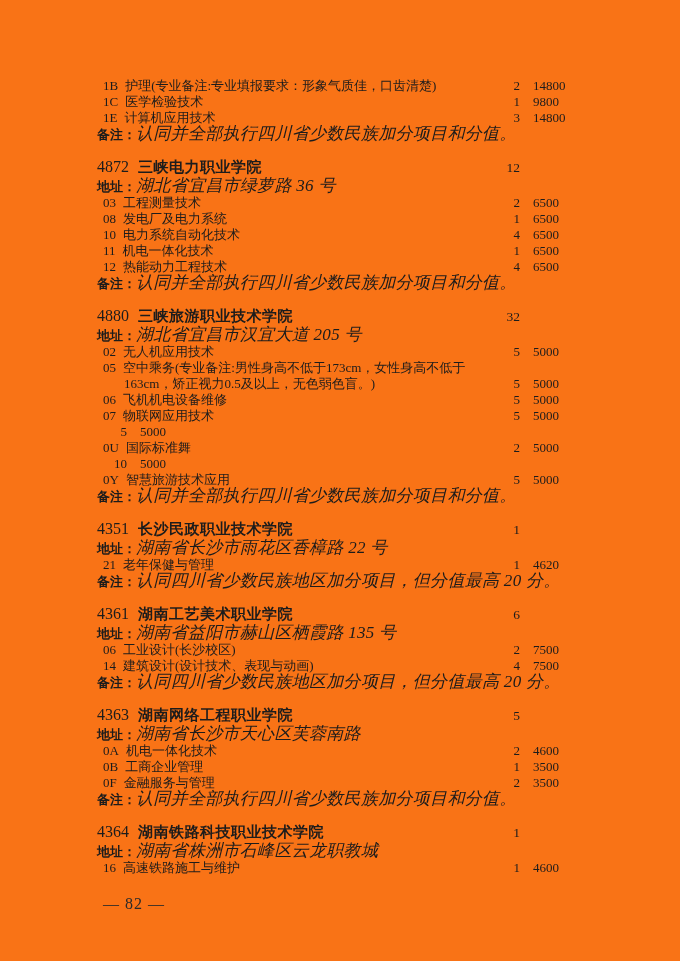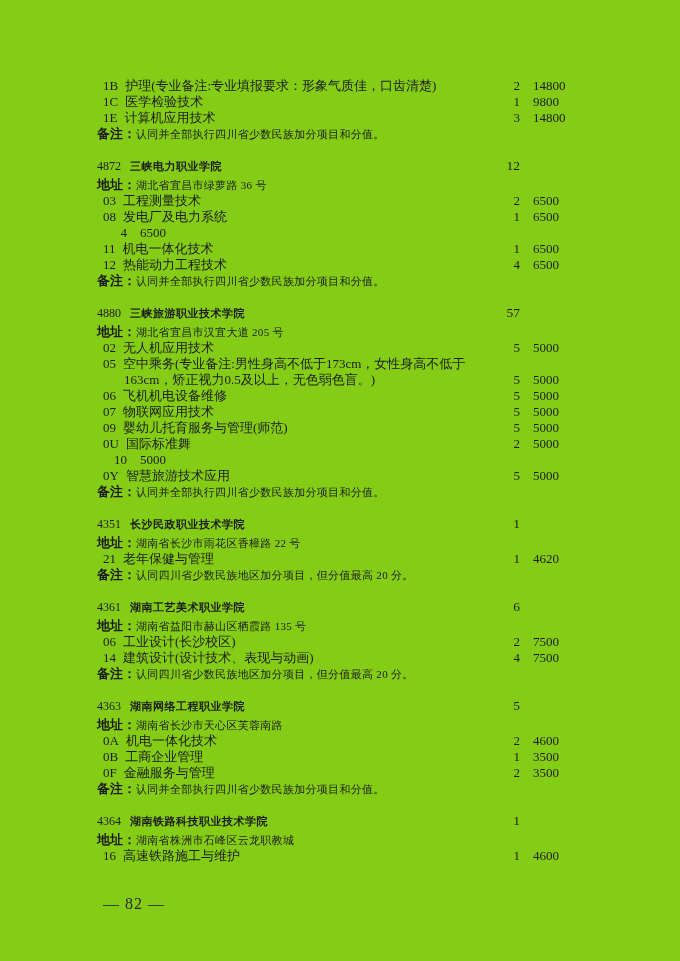--- a/index.html
+++ b/index.html
@@ -1,53 +1,54 @@
 <!DOCTYPE html>
 <html><head>
 <meta charset="utf-8">
 <style>
   html,body{margin:0;padding:0;background:#fff;}
   .page{
     position:relative;
     width:680px;height:961px;
-    background:#84cc16;
+    background:#f97316;
     color:#1c1c1c;
     font-family:"Liberation Serif","DejaVu Serif",serif;
     font-size:13px;
     overflow:hidden;
   }
   .content{
     position:absolute;
     left:97px;top:78px;
     width:468px;
   }
   .inst-block{margin-top:14px;}
   .inst-block.first{margin-top:0;}
 
   .inst-header{
     display:flex;align-items:baseline;
     line-height:19px;height:19px;margin-bottom:2px;
   }
-  .inst-code{font-size:12px;}
+  .inst-code{font-size:16px;}
   .inst-name{
     flex:1;margin-left:9px;
     font-family:"Liberation Sans","DejaVu Sans",sans-serif;
-    font-weight:bold;font-size:11px;letter-spacing:.5px;
+    font-weight:bold;font-size:15px;letter-spacing:.5px;
     white-space:nowrap;overflow:hidden;
   }
   .inst-total{width:30px;text-align:right;font-size:13.5px;}
   .fee-spacer{width:45px;}
 
   .addr-line,.remark-line{line-height:16px;}
   .line-label{
     font-family:"Liberation Sans","DejaVu Sans",sans-serif;
     font-weight:bold;font-size:13px;
   }
   .kai{
-    font-size:11px;
+    font-style:italic;
+    font-size:17px;
     letter-spacing:.3px;
   }
 
   .major-row{
     display:flex;align-items:flex-end;
     line-height:16px;
   }
   .mname-cell{
     flex:1;
     padding-left:27px;text-indent:-21px;
@@ -98,40 +99,41 @@
           <div class="mname-cell"><span class="mcode">03</span><span class="mname">工程测量技术</span></div>
           <div class="mcount">2</div>
           <div class="mfee">6500</div>
         </div>
         <div class="major-row">
           <div class="mname-cell"><span class="mcode">08</span><span class="mname">发电厂及电力系统</span></div>
           <div class="mcount">1</div>
           <div class="mfee">6500</div>
         </div>
         <div class="major-row">
+          <div class="mname-cell"><span class="mcode">10</span><span class="mname">电力系统自动化技术</span></div>
           <div class="mcount">4</div>
           <div class="mfee">6500</div>
         </div>
         <div class="major-row">
           <div class="mname-cell"><span class="mcode">11</span><span class="mname">机电一体化技术</span></div>
           <div class="mcount">1</div>
           <div class="mfee">6500</div>
         </div>
         <div class="major-row">
           <div class="mname-cell"><span class="mcode">12</span><span class="mname">热能动力工程技术</span></div>
           <div class="mcount">4</div>
           <div class="mfee">6500</div>
         </div>
         <div class="remark-line"><span class="line-label">备注：</span><span class="kai">认同并全部执行四川省少数民族加分项目和分值。</span></div>
       </section>
       <section class="inst-block">
         <div class="inst-header">
           <span class="inst-code">4880</span>
           <span class="inst-name">三峡旅游职业技术学院</span>
-          <div class="inst-total">57</div>
+          <div class="inst-total">32</div>
           <div class="fee-spacer"></div>
         </div>
         <div class="addr-line"><span class="line-label">地址：</span><span class="kai">湖北省宜昌市汉宜大道 205 号</span></div>
         <div class="major-row">
           <div class="mname-cell"><span class="mcode">02</span><span class="mname">无人机应用技术</span></div>
           <div class="mcount">5</div>
           <div class="mfee">5000</div>
         </div>
         <div class="major-row">
           <div class="mname-cell"><span class="mcode">05</span><span class="mname">空中乘务(专业备注:男性身高不低于173cm，女性身高不低于163cm，矫正视力0.5及以上，无色弱色盲。)</span></div>
@@ -142,21 +144,20 @@
           <div class="mname-cell"><span class="mcode">06</span><span class="mname">飞机机电设备维修</span></div>
           <div class="mcount">5</div>
           <div class="mfee">5000</div>
         </div>
         <div class="major-row">
           <div class="mname-cell"><span class="mcode">07</span><span class="mname">物联网应用技术</span></div>
           <div class="mcount">5</div>
           <div class="mfee">5000</div>
         </div>
         <div class="major-row">
-          <div class="mname-cell"><span class="mcode">09</span><span class="mname">婴幼儿托育服务与管理(师范)</span></div>
           <div class="mcount">5</div>
           <div class="mfee">5000</div>
         </div>
         <div class="major-row">
           <div class="mname-cell"><span class="mcode">0U</span><span class="mname">国际标准舞</span></div>
           <div class="mcount">2</div>
           <div class="mfee">5000</div>
         </div>
         <div class="major-row">
           <div class="mcount">10</div>

